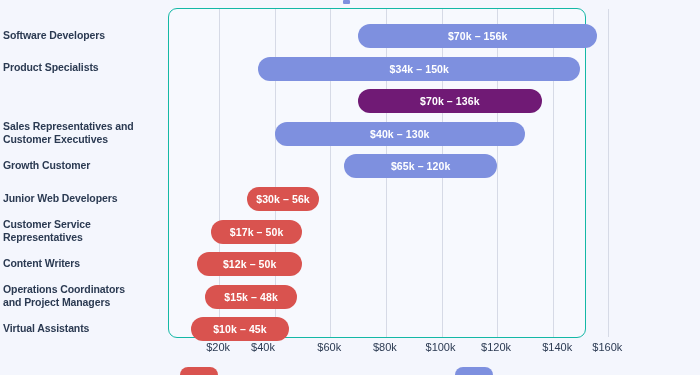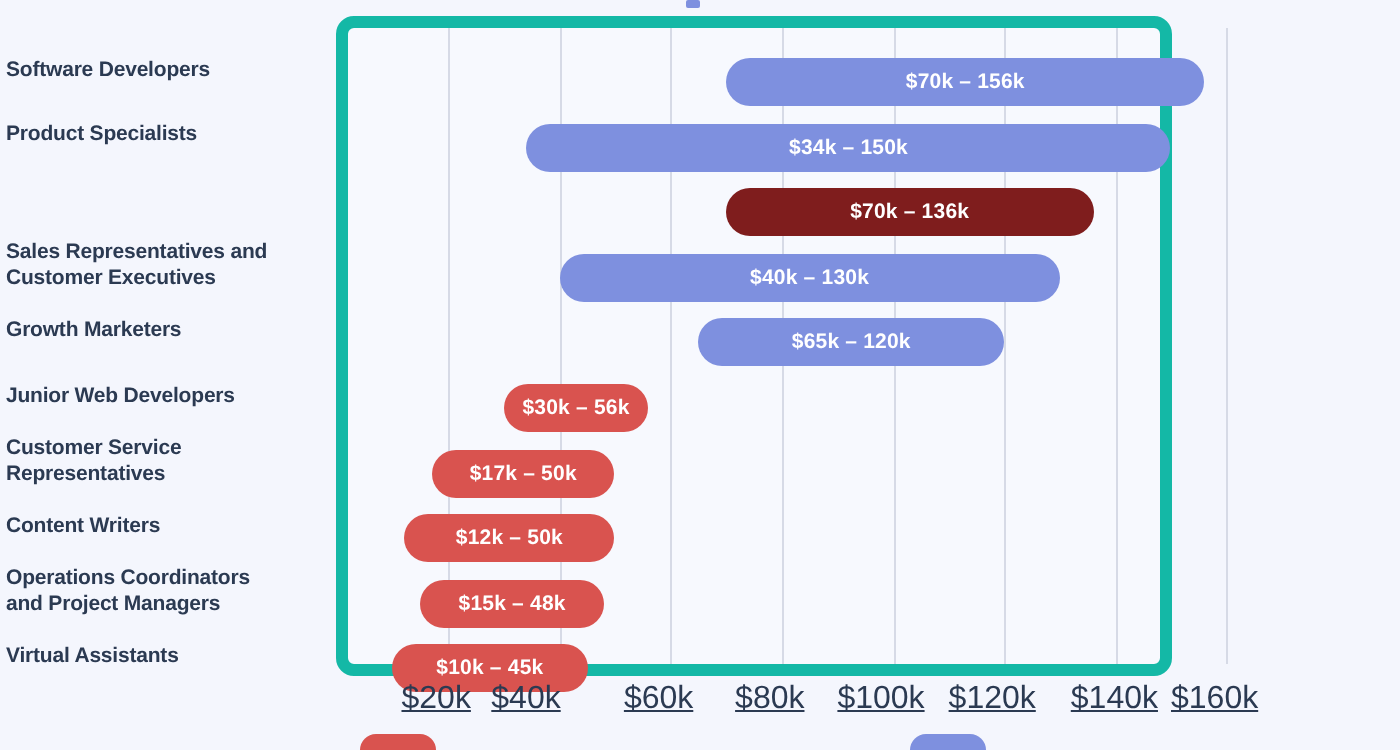--- a/index.html
+++ b/index.html
@@ -36,21 +36,21 @@
   }
 
   
   #plot-panel {
     position: absolute;
     left: 168px;
     top: 8px;
     width: 418px;
     height: 330px;
     background: #f7f9fe;
-    border: 6px solid #14b8a6;
+    border: 1px solid #14b8a6;
     border-radius: 9px;
     box-sizing: border-box;
     padding-left: 26px;
   }
 
   
   .gridline {
     position: absolute;
     top: 0;
     bottom: 0;
@@ -101,24 +101,23 @@
     position: absolute;
     left: 0;
     top: 341px;
     width: 700px;
     height: 18px;
   }
   .tick-label {
     position: absolute;
     top: 0;
     transform: translateX(-50%);
-    font-size: 16px;
+    font-size: 11px;
     color: #2b3a52;
     white-space: nowrap;
-    text-decoration: underline;
   }
 
   
   #legend {
     position: absolute;
     left: 0;
     top: 366px;
     width: 700px;
     height: 9px;
     overflow: hidden;
@@ -148,21 +147,21 @@
         <div>Software Developers</div>
       </div>
       <div class="cat-label" style="top: 53.35px;">
         <div>Product Specialists</div>
       </div>
       <div class="cat-label" style="top: 112.3px;">
         <div>Sales Representatives and</div>
         <div>Customer Executives</div>
       </div>
       <div class="cat-label" style="top: 151.15px;">
-        <div>Growth Marketers</div>
+        <div>Growth Customer</div>
       </div>
       <div class="cat-label" style="top: 183.75px;">
         <div>Junior Web Developers</div>
       </div>
       <div class="cat-label" style="top: 210.1px;">
         <div>Customer Service</div>
         <div>Representatives</div>
       </div>
       <div class="cat-label" style="top: 248.95px;">
         <div>Content Writers</div>
@@ -187,21 +186,21 @@
         <div class="gridline" style="left: 383.7px;"></div>
         <div class="gridline" style="left: 439.3px;"></div>
       </div>
     <div id="bars">
         <div class="bar" style="left: 189.1px; width: 239.08px; top: 15px; background: rgb(126, 144, 223);">
           <span class="bar-label">$70k – 156k</span>
         </div>
         <div class="bar" style="left: 89.02px; width: 322.48px; top: 47.6px; background: rgb(126, 144, 223);">
           <span class="bar-label">$34k – 150k</span>
         </div>
-        <div class="bar" style="left: 189.1px; width: 183.48px; top: 80.2px; background: #7f1d1d;">
+        <div class="bar" style="left: 189.1px; width: 183.48px; top: 80.2px; background: #701a75;">
           <span class="bar-label">$70k – 136k</span>
         </div>
         <div class="bar" style="left: 105.7px; width: 250.2px; top: 112.8px; background: rgb(126, 144, 223);">
           <span class="bar-label">$40k – 130k</span>
         </div>
         <div class="bar" style="left: 175.2px; width: 152.9px; top: 145.4px; background: rgb(126, 144, 223);">
           <span class="bar-label">$65k – 120k</span>
         </div>
         <div class="bar" style="left: 77.9px; width: 72.28px; top: 178px; background: rgb(217, 83, 79);">
           <span class="bar-label">$30k – 56k</span>

